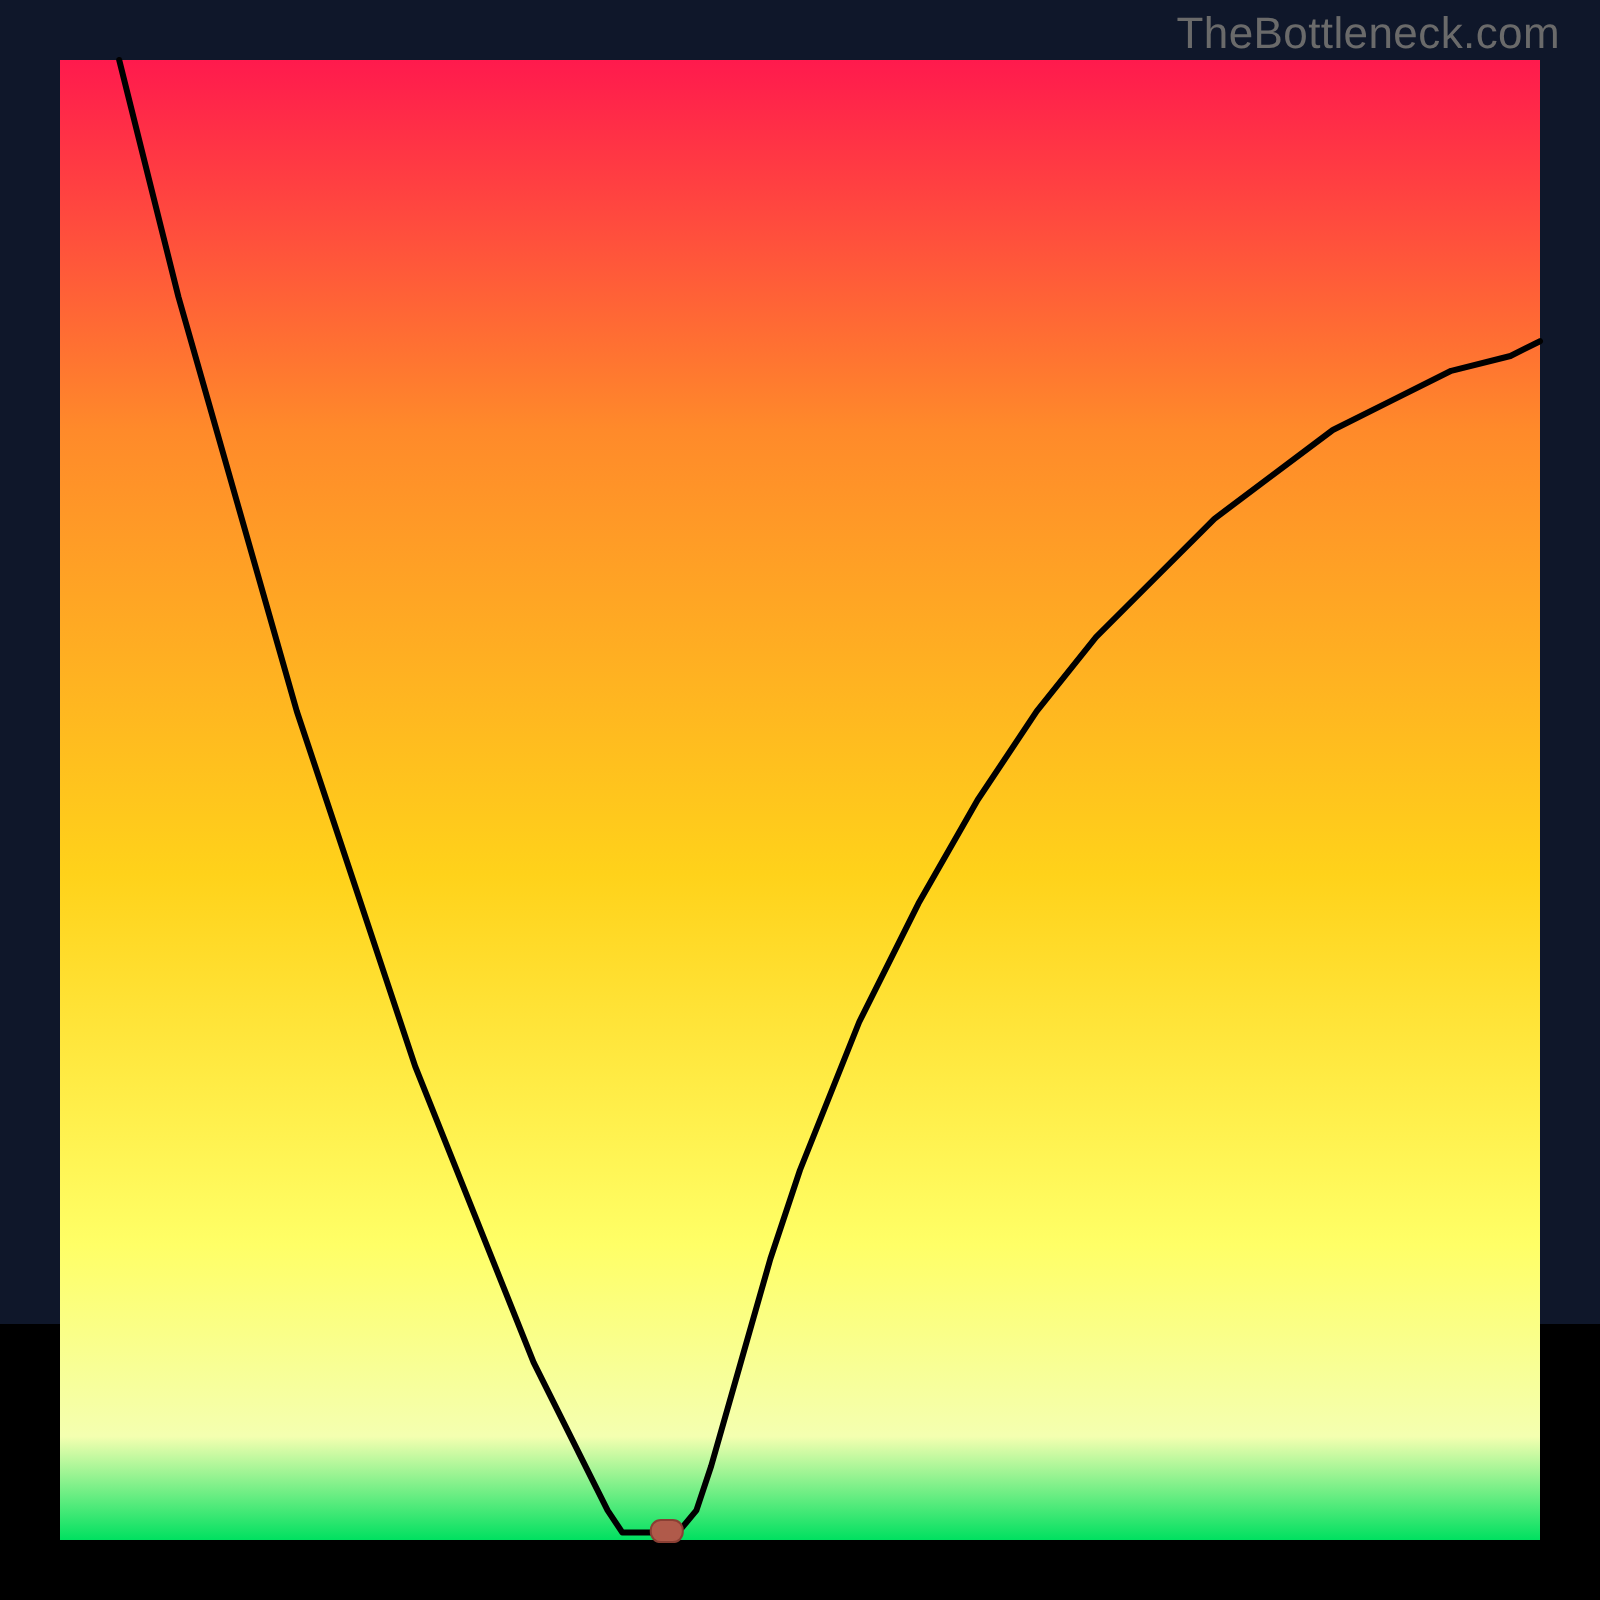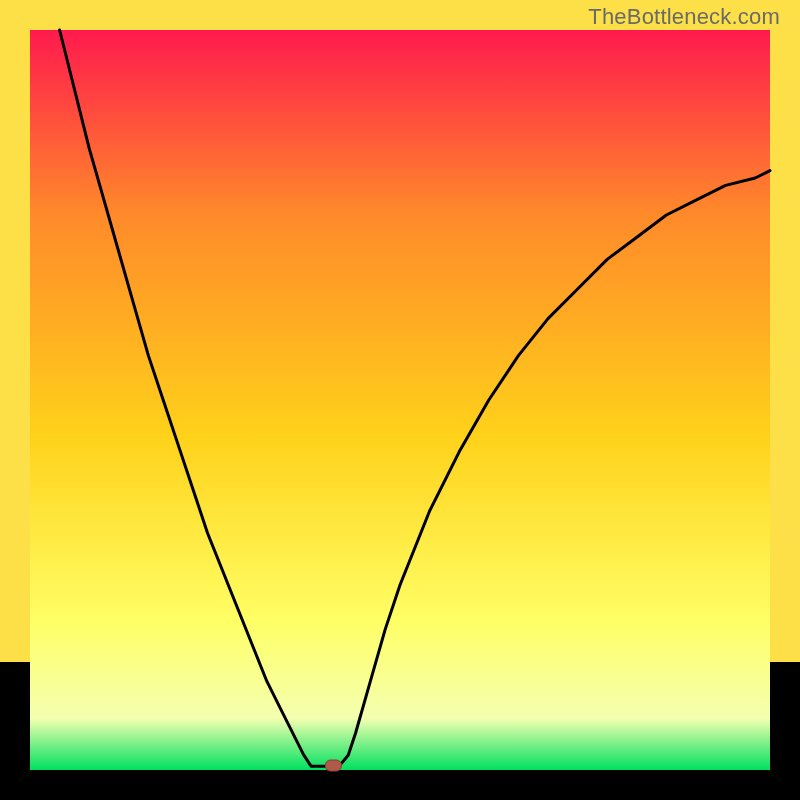--- a/index.html
+++ b/index.html
@@ -8,21 +8,21 @@
     width: 800px;
     height: 800px;
     overflow: hidden;
     background: #000;
     font-family: Arial, Helvetica, sans-serif;
   }
   .frame {
     position: relative;
     width: 800px;
     height: 662px;
-    background: #fde047;
+    background: #0f172a;
   }
   .watermark {
     position: absolute;
     top: 4px;
     right: 20px;
     color: #6a6a6a;
     font-size: 22px;
     font-weight: 500;
     letter-spacing: 0.2px;
     z-index: 10;

